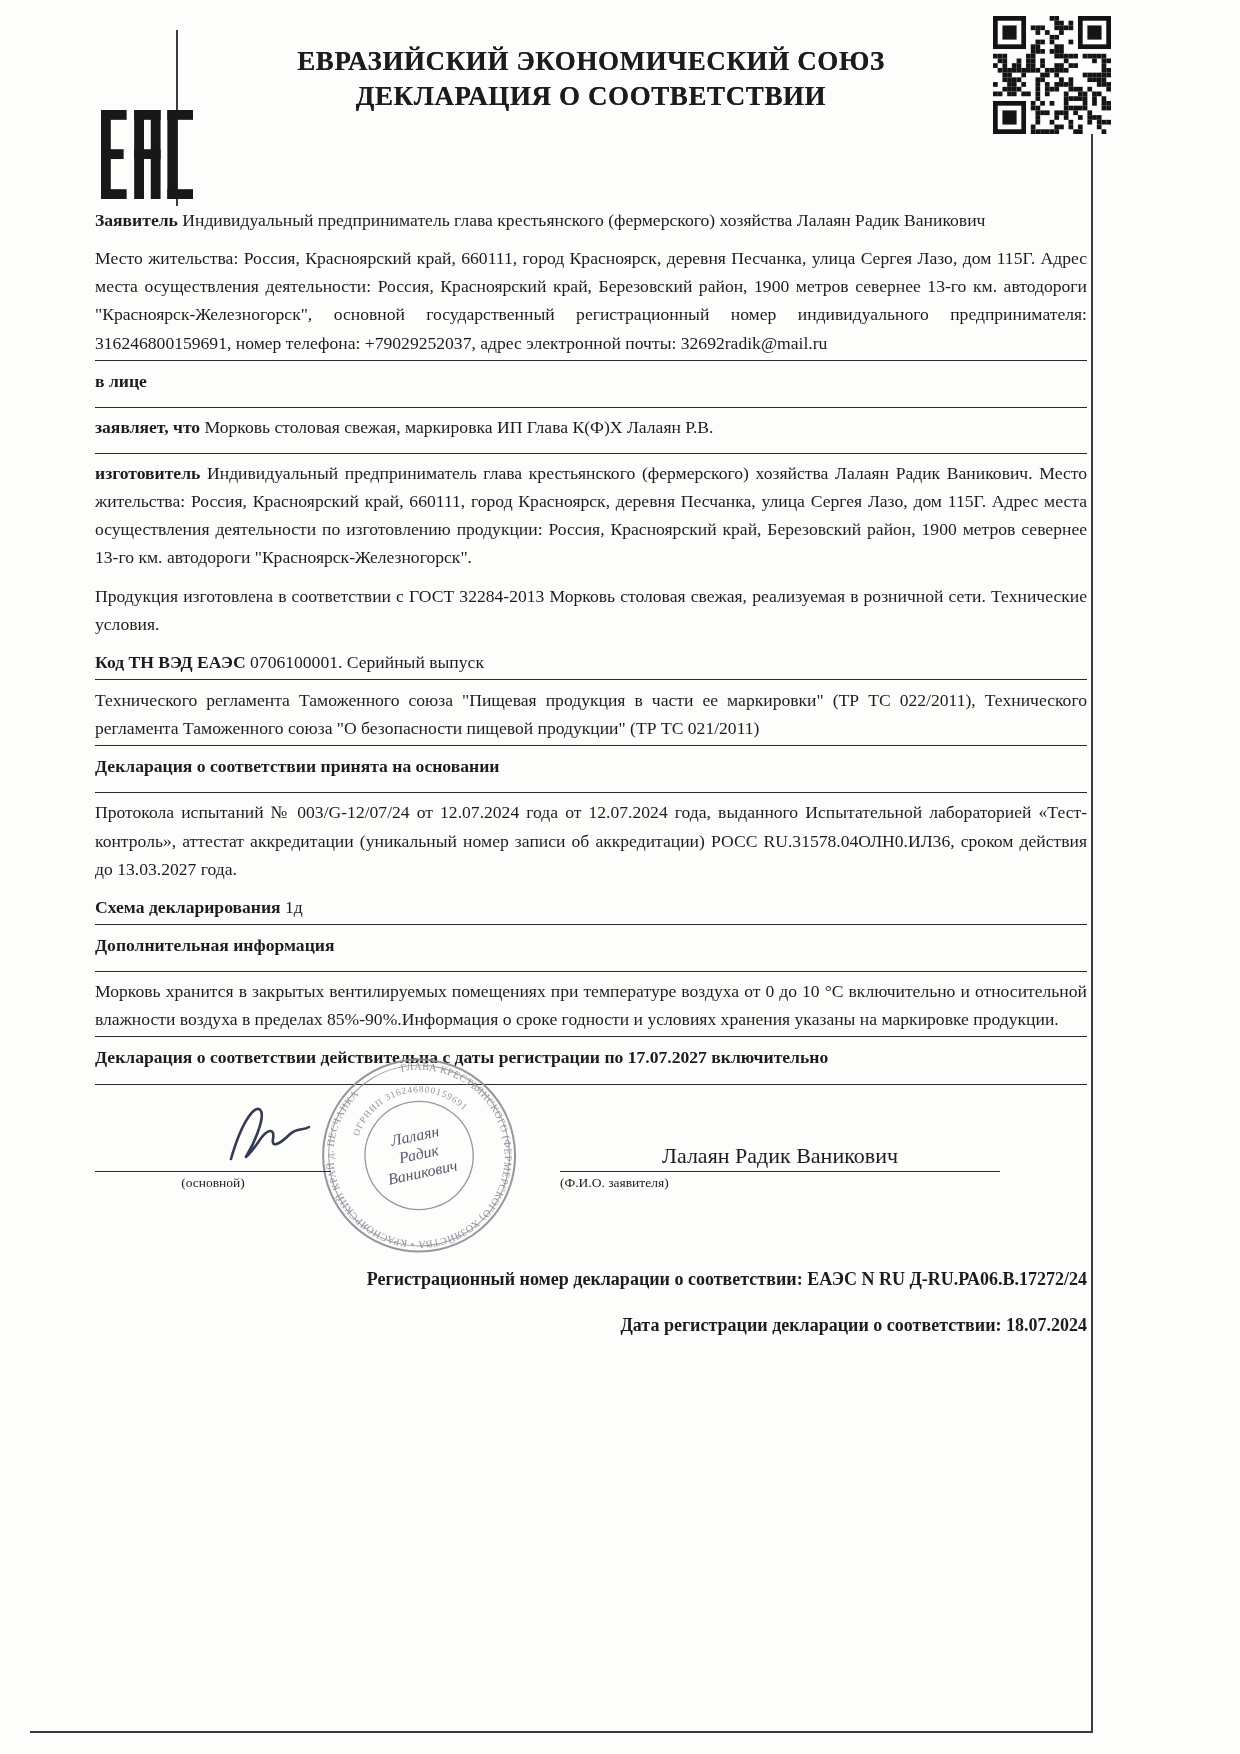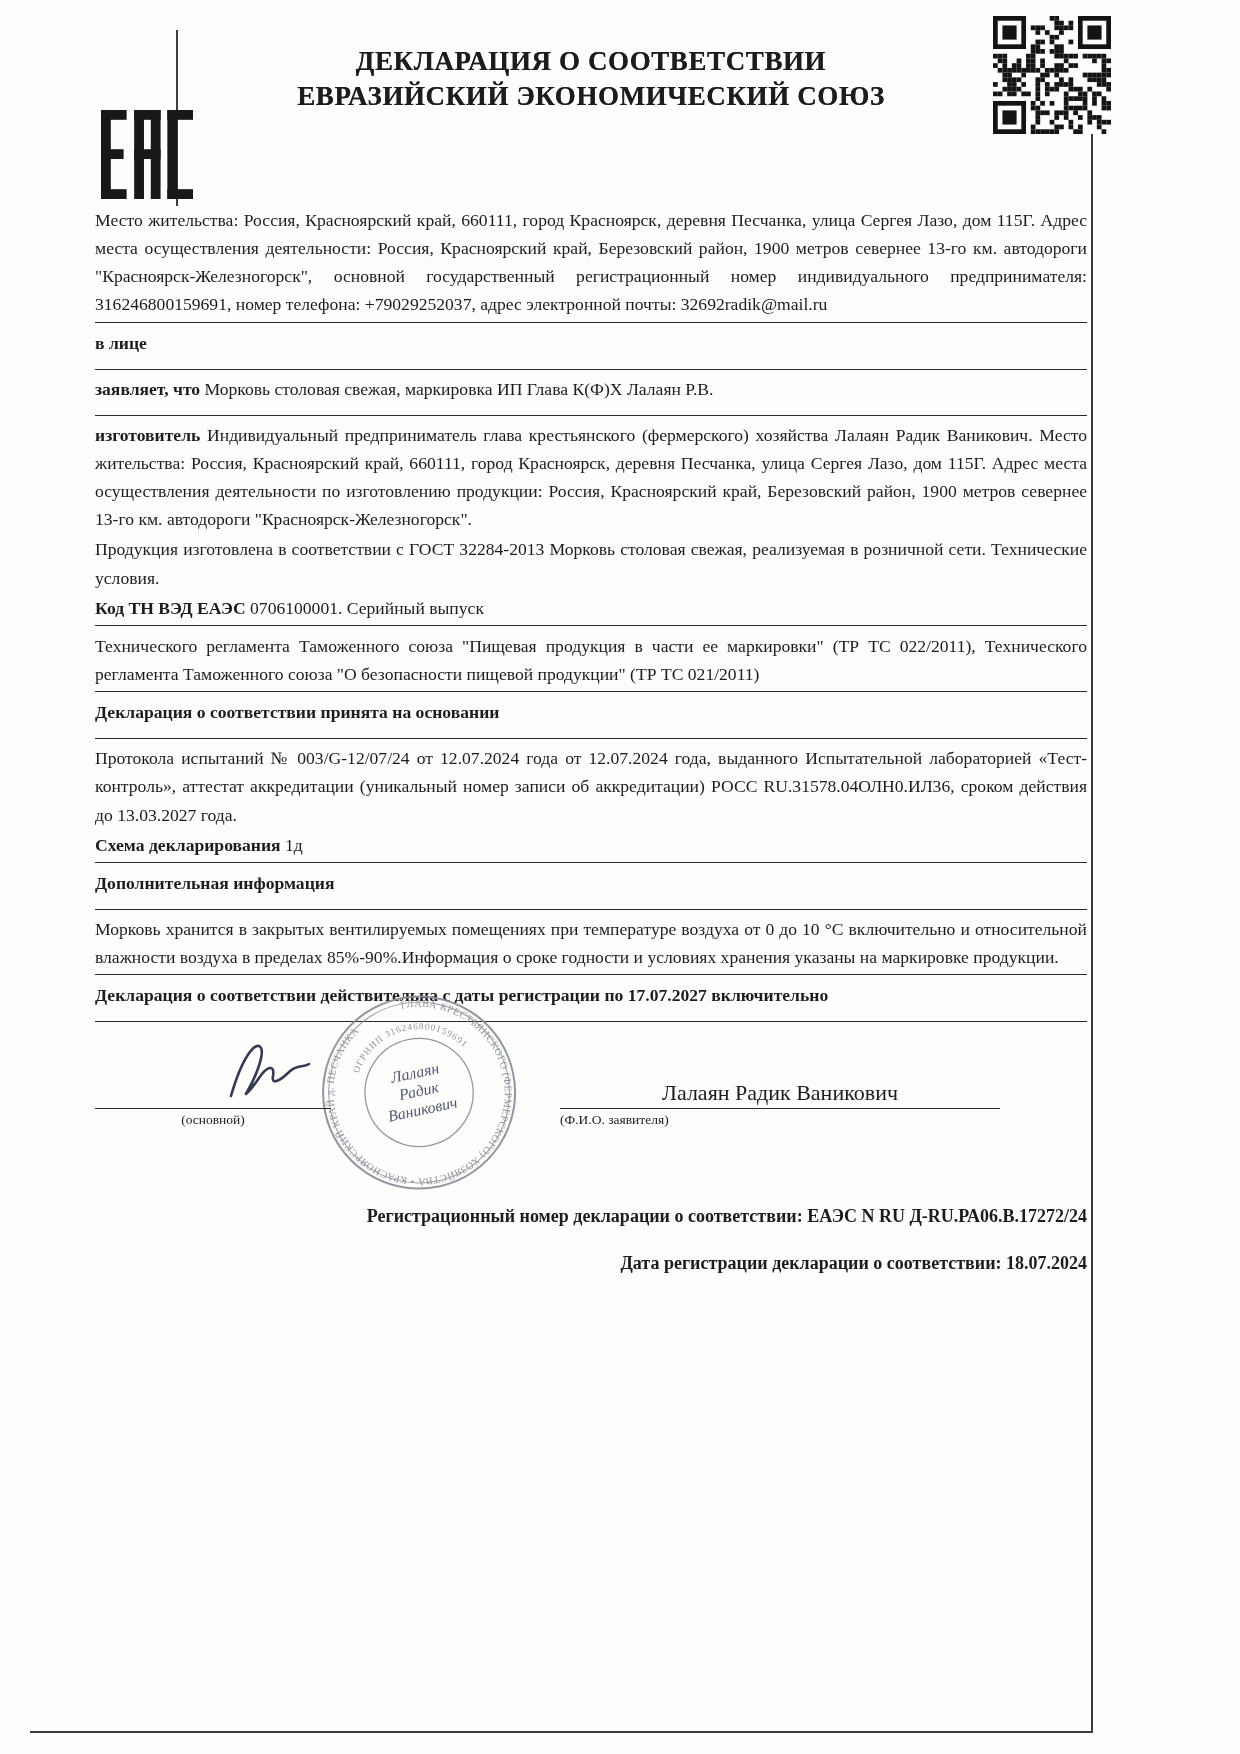--- a/index.html
+++ b/index.html
@@ -7,21 +7,21 @@
         font-family:"Liberation Serif","DejaVu Serif",serif;color:#1c1c1c;}
   .content{position:absolute;left:95px;top:36px;width:992px;}
   .header{position:relative;height:170px;}
   .titles{position:absolute;left:0;right:0;top:8px;text-align:center;}
   .title{font-size:27px;font-weight:bold;letter-spacing:.6px;line-height:1.3;text-shadow:0 0 .6px #3a3a3a;}
   .eac{position:absolute;left:6px;top:74px;}
   .qr{position:absolute;right:-24px;top:-20px;}
   .sec{border-bottom:1.6px solid #2a2a2a;padding-bottom:3px;margin-bottom:6px;}
   .sec.tight{padding-bottom:12px;margin-bottom:5px;}
   p{margin:0;font-size:17.6px;line-height:1.6;text-align:justify;}
-  p + p{margin-top:2px;}
+  p + p{margin-top:10px;}
   .b{font-weight:bold;}
   .sigrow{position:relative;height:158px;margin-top:6px;}
   .sig{position:absolute;left:128px;top:6px;}
   .stamp{position:absolute;left:222px;top:-38px;transform:rotate(-12deg);opacity:.92;}
   .lline{position:absolute;left:0;top:80px;width:236px;border-top:1.6px solid #2a2a2a;}
   .lcap{position:absolute;left:0;top:84px;width:236px;text-align:center;font-size:13.5px;}
   .fio{position:absolute;left:465px;top:52px;width:440px;text-align:center;font-size:22px;}
   .rline{position:absolute;left:465px;top:80px;width:440px;border-top:1.6px solid #2a2a2a;}
   .rcap{position:absolute;left:465px;top:84px;width:440px;text-align:left;font-size:13.5px;}
   .foot{font-size:18px;font-weight:bold;text-align:right;margin-top:16px;}
@@ -34,22 +34,22 @@
 <div class="page">
 
   <div class="artifact" style="left:176px;top:30px;width:2px;height:176px;"></div>
   <div class="artifact" style="left:1091px;top:32px;width:2px;height:1700px;"></div>
   <div class="artifact" style="left:30px;top:1731px;width:1063px;height:2px;"></div>
 
   <div class="content">
 
     <div class="header">
       <div class="titles">
+        <div class="title">ЕВРАЗИЙСКИЙ ЭКОНОМИЧЕСКИЙ СОЮЗ</div>
         <div class="title">ДЕКЛАРАЦИЯ О СООТВЕТСТВИИ</div>
-        <div class="title">ЕВРАЗИЙСКИЙ ЭКОНОМИЧЕСКИЙ СОЮЗ</div>
       </div>
 
       <svg class="eac" width="92" height="89" viewBox="0 0 122 118">
         <g fill="#181818">
           <rect x="0" y="0" width="13" height="118"></rect>
             <rect x="0" y="0" width="34" height="13"></rect>
             <rect x="0" y="52" width="30" height="13"></rect>
             <rect x="0" y="105" width="34" height="13"></rect>
           <rect x="44" y="0" width="13" height="118"></rect>
             <rect x="66" y="0" width="13" height="118"></rect>
@@ -278,20 +278,21 @@
           <rect x="18" y="0" width="7" height="7" fill="#141414"></rect>
           <rect x="19" y="1" width="5" height="5" fill="#fdfdfb"></rect>
           <rect x="20" y="2" width="3" height="3" fill="#141414"></rect>
           <rect x="0" y="18" width="7" height="7" fill="#141414"></rect>
           <rect x="1" y="19" width="5" height="5" fill="#fdfdfb"></rect>
           <rect x="2" y="20" width="3" height="3" fill="#141414"></rect>
         </svg>
     </div>
 
     <div class="sec">
+      <p><span class="b">Заявитель</span> <span>Индивидуальный предприниматель глава крестьянского (фермерского) хозяйства Лалаян Радик Ваникович</span></p>
       <p>Место жительства: Россия, Красноярский край, 660111, город Красноярск, деревня Песчанка, улица Сергея Лазо, дом 115Г. Адрес места осуществления деятельности: Россия, Красноярский край, Березовский район, 1900 метров севернее 13-го км. автодороги "Красноярск-Железногорск", основной государственный регистрационный номер индивидуального предпринимателя: 316246800159691, номер телефона: +79029252037, адрес электронной почты: 32692radik@mail.ru</p>
     </div>
 
     <div class="sec tight">
       <p><span class="b">в лице</span></p>
     </div>
 
     <div class="sec tight">
       <p><span class="b">заявляет, что</span> <span>Морковь столовая свежая, маркировка ИП Глава К(Ф)Х Лалаян Р.В.</span></p>
     </div>

